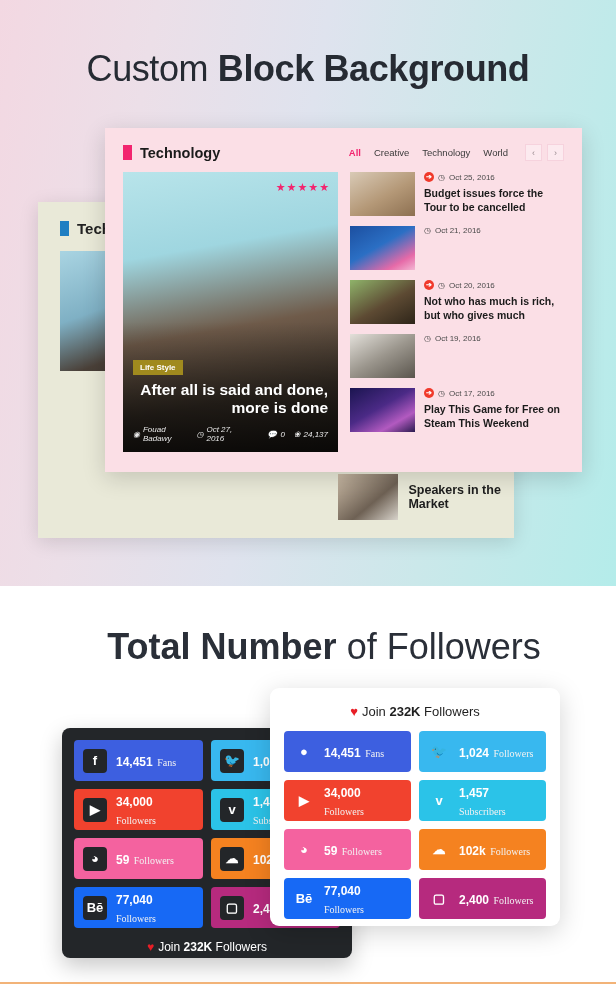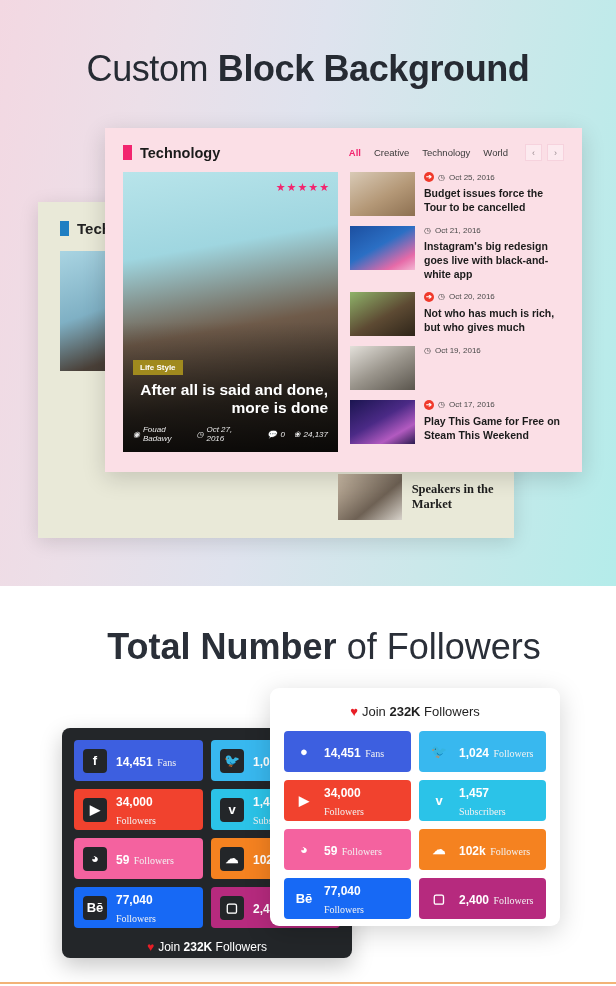--- a/index.html
+++ b/index.html
@@ -30,21 +30,21 @@
   .cb-sq { width: 9px; height: 15px; background: #1f7ec2; display:block;}
   .cb-title { font-size: 15px; font-weight: 700; color:#222; }
   .cb-body { display:flex; gap:14px; padding: 14px 0 0 22px; }
   .cb-thumb { width: 170px; height: 120px;
     background: linear-gradient(160deg,#a9d4e2 0%,#7fb0c4 40%,#4a4038 70%,#2b2b27 100%); }
   .cb-meta { font-size: 10px; color: #4b4b4b; margin-top: 14px; display:flex; align-items:center; gap:4px;}
   .cb-h { font-size: 19px; font-weight: 700; color: #1d1d1d; line-height: 1.18; margin-top: 5px; width: 180px;}
   .cb-ex { font-size: 11.5px; color: #555; line-height: 1.55; margin-top: 8px; width: 250px; }
   .cb-btn { margin-top: 14px; display:inline-block; background:#2a80cb; color:#fff;
     font-size: 11.5px; padding: 9px 16px; border:none; cursor:pointer; }
-  .cb-side { position:absolute; left: 300px; top: 272px; display:flex; gap:10px; align-items:center;font-family:Liberation Serif, serif;}
+  .cb-side { position:absolute; left: 300px; top: 272px; display:flex; gap:10px; align-items:center;}
   .cb-side-th { width: 78px; height: 46px;
     background: linear-gradient(140deg,#cdbda8,#6e6154 60%,#d8d3cb);}
   .cb-side-tx { font-size: 12.5px; font-weight: 700; color:#1d1d1d; }
 
   
   .card-front {
     position: absolute; left: 105px; top: 128px; width: 477px; height: 344px;
     background: #fbdfe6; box-shadow: 0 6px 22px rgba(0,0,0,.16);
   }
   .cf-head { display:flex; align-items:center; justify-content:space-between; padding: 16px 18px 0 18px; }
@@ -219,21 +219,20 @@
           </div>
         </div>
 
         <div class="li">
           <div class="li-th t2"></div>
           <div>
             <div class="li-date">
               <span>◷</span>
               <span>Oct 21, 2016</span>
             </div>
-            <div class="li-h">Instagram's big redesign goes live with black-and-white app</div>
           </div>
         </div>
 
         <div class="li">
           <div class="li-th t3"></div>
           <div>
             <div class="li-date">
               <span class="hot">➔</span>
               <span>◷</span>
               <span>Oct 20, 2016</span>

